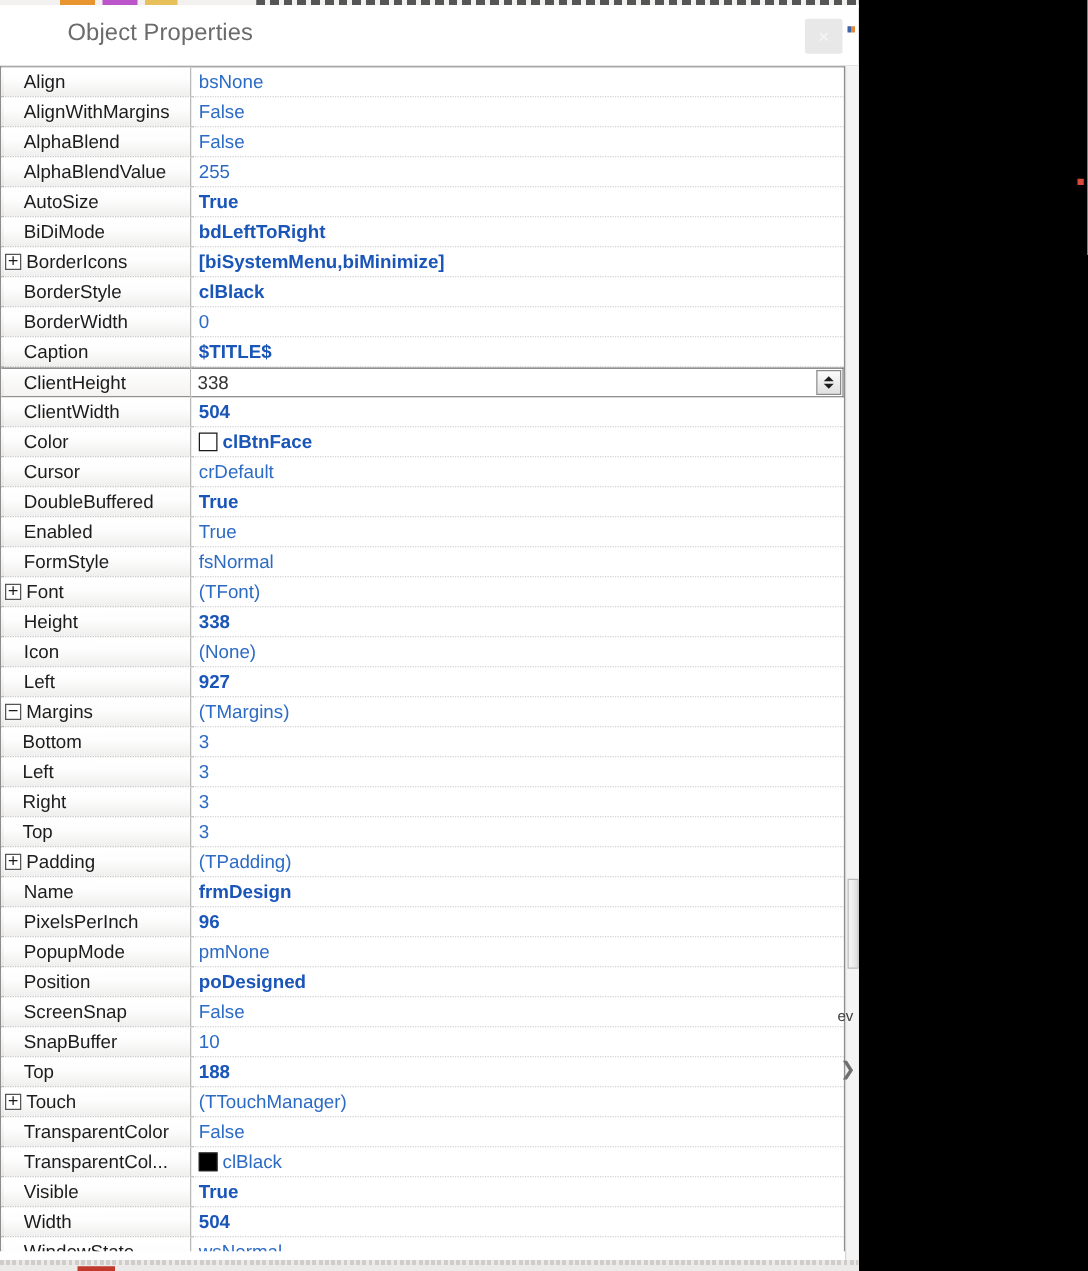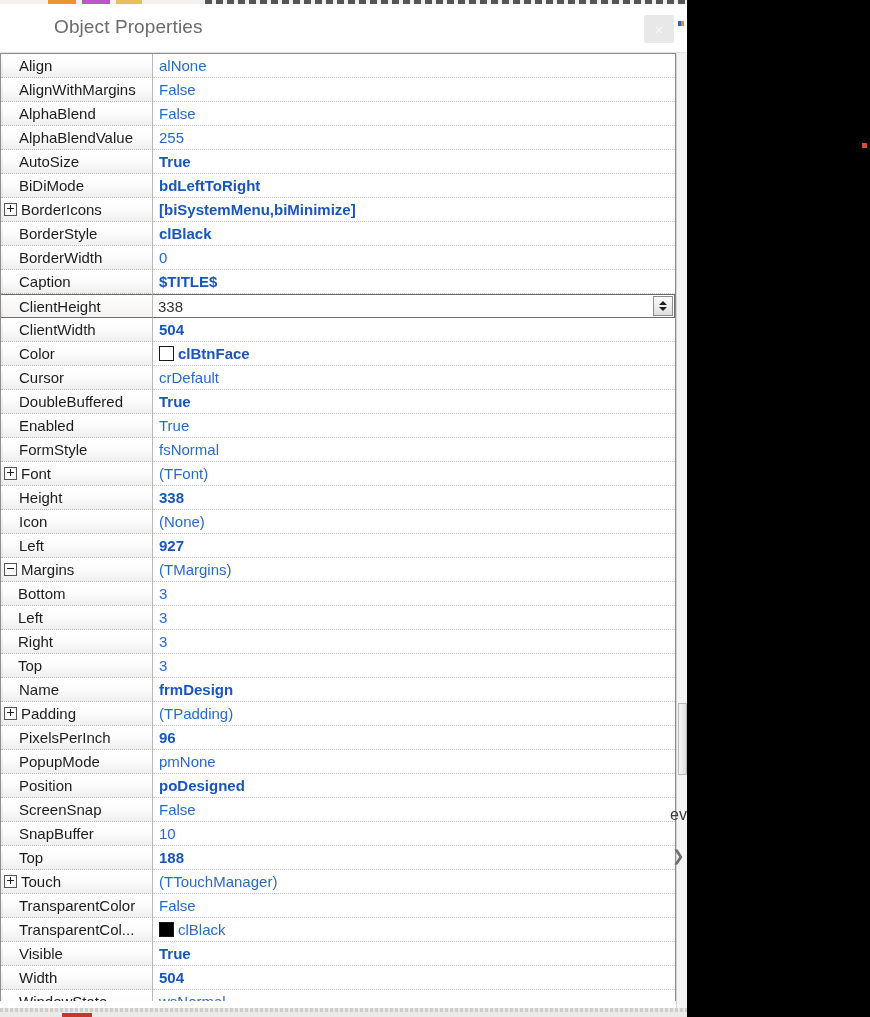--- a/index.html
+++ b/index.html
@@ -198,21 +198,21 @@
   #frag-titledot{
     position:absolute;left:678px;top:21px;width:6px;height:5px;
     background:linear-gradient(90deg,#3b63a8 50%,#e08a3c 50%);
   }
   #frag-arrow{
     position:absolute;left:672px;top:848px;
     font-size:15px;color:#707070;line-height:1;
   }
   #frag-text{
     position:absolute;left:670px;top:806px;
-    font-size:16px;color:#3b3b3b;
+    font-size:12px;color:#3b3b3b;
   }
 
   
   #bottom-strip{
     position:absolute;left:0;bottom:0;width:687px;height:9px;
     background:#eceae8;overflow:hidden;
   }
   #bottom-strip .b-red{position:absolute;left:62px;top:5px;width:30px;height:4px;background:#c0392b;}
   #bottom-strip .b-dots{
     position:absolute;left:0;top:0;right:0;height:4px;
@@ -236,21 +236,21 @@
     <div id="close-button">×</div>
   </div>
 
   <div id="grid-wrap">
     <div id="grid">
         <div class="row">
           <div class="namecell">
             <span class="propname pad-none">Align</span>
           </div>
           <div class="valuecell">
-            <span class="propvalue">alNone</span>
+            <span class="propvalue">bsNone</span>
           </div>
         </div>
         <div class="row">
           <div class="namecell">
             <span class="propname pad-none">AlignWithMargins</span>
           </div>
           <div class="valuecell">
             <span class="propvalue">False</span>
           </div>
         </div>
@@ -449,33 +449,33 @@
         <div class="row">
           <div class="namecell">
             <span class="propname pad-child">Top</span>
           </div>
           <div class="valuecell">
             <span class="propvalue">3</span>
           </div>
         </div>
         <div class="row">
           <div class="namecell">
-            <span class="propname pad-none">Name</span>
-          </div>
-          <div class="valuecell">
-            <span class="propvalue bold">frmDesign</span>
-          </div>
-        </div>
-        <div class="row">
-          <div class="namecell">
             <span class="expander plus"></span>
             <span class="propname pad-expander">Padding</span>
           </div>
           <div class="valuecell">
             <span class="propvalue">(TPadding)</span>
+          </div>
+        </div>
+        <div class="row">
+          <div class="namecell">
+            <span class="propname pad-none">Name</span>
+          </div>
+          <div class="valuecell">
+            <span class="propvalue bold">frmDesign</span>
           </div>
         </div>
         <div class="row">
           <div class="namecell">
             <span class="propname pad-none">PixelsPerInch</span>
           </div>
           <div class="valuecell">
             <span class="propvalue bold">96</span>
           </div>
         </div>

